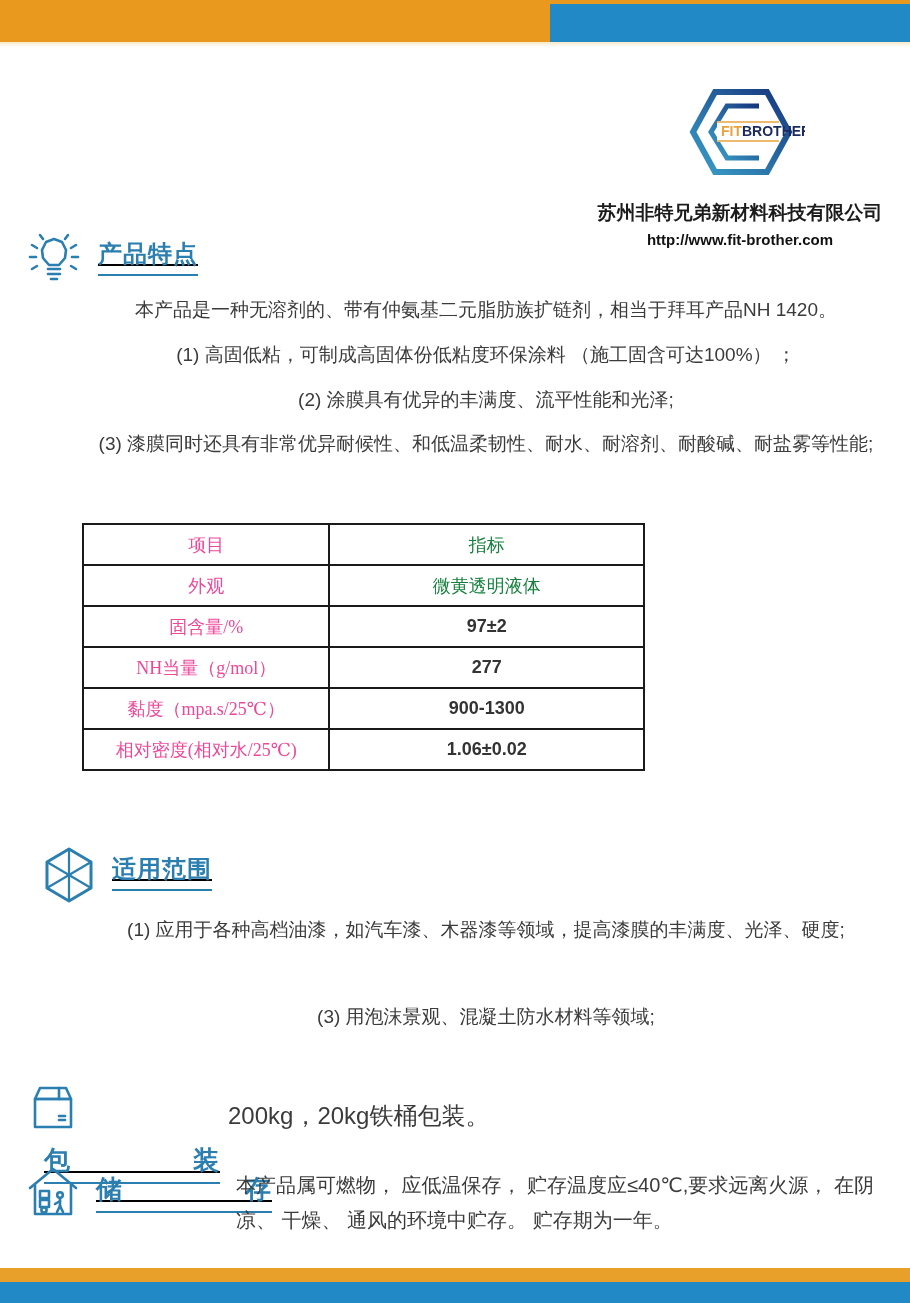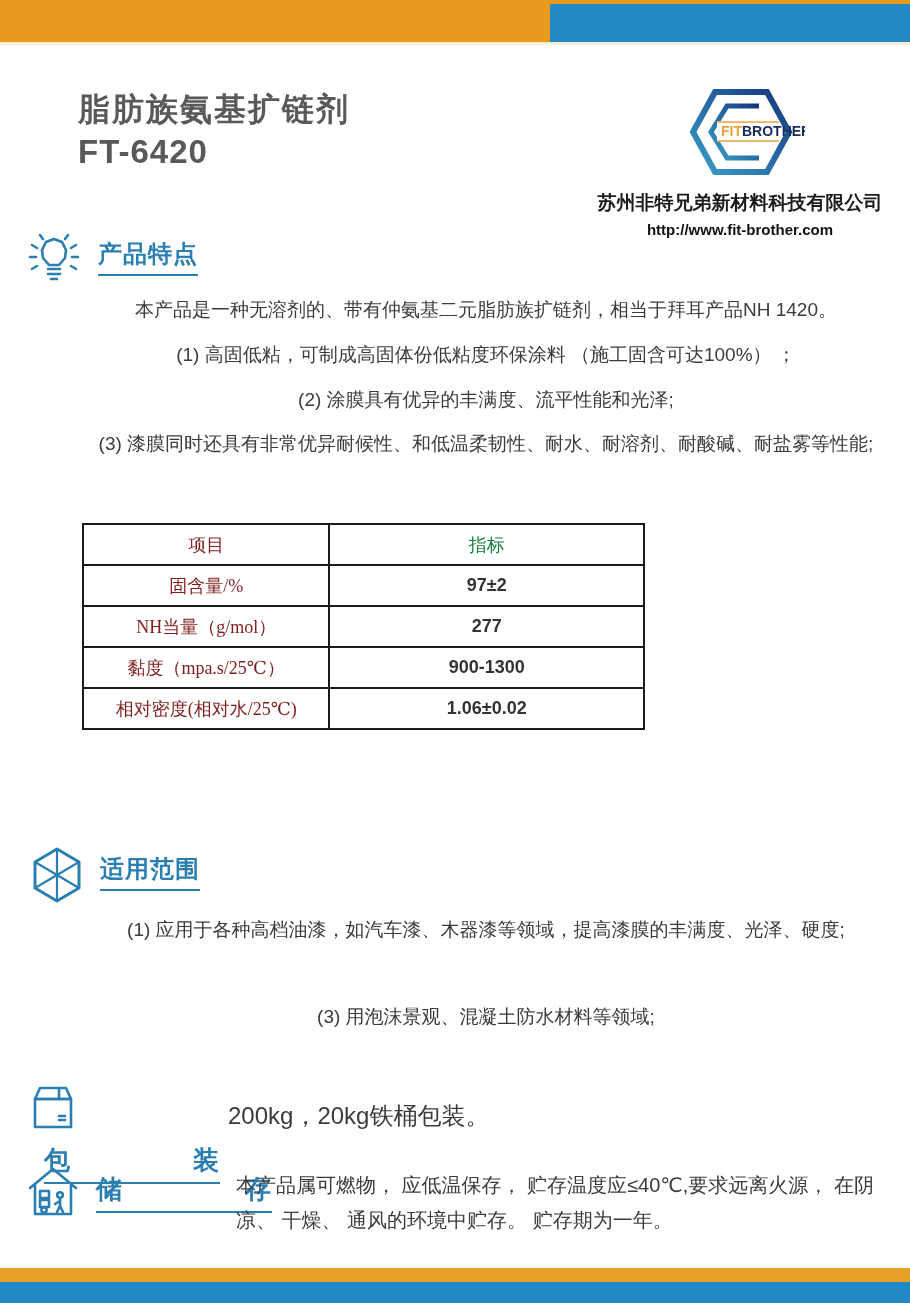--- a/index.html
+++ b/index.html
@@ -14,59 +14,55 @@
                     background:linear-gradient(#f7e9c8,rgba(255,255,255,0)); }
   .bottom-orange { position:absolute; left:0; top:1268px; width:910px; height:14px; background:#E9A02A; }
   .bottom-blue   { position:absolute; left:0; top:1282px; width:910px; height:21px; background:#2189C6; }
 
   
   .title-block { position:absolute; left:78px; top:88px; color:#58595B; }
   .title-line1 { font-size:32px; font-weight:bold; letter-spacing:2px; line-height:42px; }
   .title-line2 { font-size:33px; font-weight:bold; letter-spacing:1px; line-height:44px; }
   .brand { position:absolute; left:590px; top:82px; width:300px; text-align:center; }
   .brand svg { display:block; margin:0 auto; }
-  .company { margin-top:8px; font-size:19px; font-weight:bold; color:#1b1b1b; white-space:nowrap; }
+  .company { margin-top:18px; font-size:19px; font-weight:bold; color:#1b1b1b; white-space:nowrap; }
   .website { margin-top:5px; font-size:15px; font-weight:bold; color:#111; }
 
   
-  .sec-head { position:absolute; display:flex; align-items:flex-start; }
+  .sec-head { position:absolute; display:flex; align-items:flex-start;text-decoration:underline; }
   .sec-head .icon { flex:0 0 auto; }
   .sec-title { margin-left:16px; margin-top:8px; font-size:24px; font-weight:bold; color:#2B7FB0;
                padding-bottom:4px; border-bottom:2px solid #2B7FB0; letter-spacing:1px; white-space:pre; }
   .sec-title.spread { width:176px; text-align-last:justify; font-size:26px; }
 
   
   .bodyline { position:absolute; left:78px; right:16px; font-size:19px; color:#3B3B3B; line-height:27px;text-align:center; }
 
   
   table.data { position:absolute; left:82px; top:523px; width:563px; border-collapse:collapse; table-layout:fixed; }
   table.data td { border:2px solid #1a1a1a; height:41px; text-align:center; vertical-align:middle; }
-  td.k { width:235px; font-family:"Liberation Serif","DejaVu Serif",serif; font-size:18px; color:#7f1d1d; }
+  td.k { width:235px; font-family:"Liberation Serif","DejaVu Serif",serif; font-size:18px; color:#ec4899; }
   td.v { width:300px; font-size:18px; color:#333; font-weight:600; }
   td.v.cjk { font-family:"Liberation Serif","DejaVu Serif",serif; font-weight:400; color:#15803d; }
 
   .pack-text  { position:absolute; left:228px; top:1100px; font-size:24px; color:#3B3B3B; }
   .store-text { position:absolute; left:228px; top:1168px; width:670px; font-size:20px; color:#3B3B3B; line-height:35px;margin-left:8px; }
 
   .ic { stroke:#2B7FB0; fill:none; stroke-width:2.6; stroke-linecap:round; stroke-linejoin:round; }
   .ic .dot { fill:#2B7FB0; stroke:none; }
 </style>
 </head>
 <body>
 
 <div class="page">
 
   <div class="top-bar">
     <div class="top-bar-blue"></div>
   </div>
 
-  <div class="title-block">
-    <div class="title-line1">脂肪族氨基扩链剂</div>
-    <div class="title-line2">FT-6420</div>
-  </div>
 
   <div class="brand">
     <svg width="130" height="100" viewBox="0 0 130 100">
       <defs>
         <linearGradient id="hexg" x1="0" y1="1" x2="1" y2="0">
           <stop offset="0" stop-color="#3AA0C9"></stop>
             <stop offset="1" stop-color="#16357E"></stop>
         </linearGradient>
       </defs>
       <polygon points="18,50 40,10 92,10 114,50 92,90 40,90" fill="none" stroke="url(#hexg)" stroke-width="6"></polygon>
@@ -105,39 +101,43 @@
   <p class="bodyline" style="top:430px;">(3) 漆膜同时还具有非常优异耐候性、和低温柔韧性、耐水、耐溶剂、耐酸碱、耐盐雾等性能;</p>
 
 
   <table class="data">
     <tbody>
       <tr>
         <td class="k">项目</td>
         <td class="v cjk">指标</td>
       </tr>
       <tr>
+        <td class="k">外观</td>
+        <td class="v cjk">微黄透明液体</td>
+      </tr>
+      <tr>
         <td class="k">固含量/%</td>
         <td class="v">97±2</td>
       </tr>
       <tr>
         <td class="k">NH当量（g/mol）</td>
         <td class="v">277</td>
       </tr>
       <tr>
         <td class="k">黏度（mpa.s/25℃）</td>
         <td class="v">900-1300</td>
       </tr>
       <tr>
         <td class="k">相对密度(相对水/25℃)</td>
         <td class="v">1.06±0.02</td>
       </tr>
     </tbody>
   </table>
 
-  <div class="sec-head" style="left:30px; top:845px;">
+  <div class="sec-head" style="left:42px; top:845px;">
     <svg class="icon ic" width="54" height="58" viewBox="0 0 54 58" style="stroke-width:3;">
       <polygon points="27,4 49,17 49,43 27,56 5,43 5,17"></polygon>
       <line x1="27" y1="4" x2="27" y2="56" style="stroke-width:2.2;"></line>
       <line x1="5" y1="17" x2="49" y2="43" style="stroke-width:2.2;"></line>
       <line x1="5" y1="43" x2="49" y2="17" style="stroke-width:2.2;"></line>
     </svg>
     <div class="sec-title">适用范围</div>
   </div>
   <p class="bodyline" style="top:916px;">(1) 应用于各种高档油漆，如汽车漆、木器漆等领域，提高漆膜的丰满度、光泽、硬度;</p>
   <p class="bodyline" style="top:1003px;">(3) 用泡沫景观、混凝土防水材料等领域;</p>

